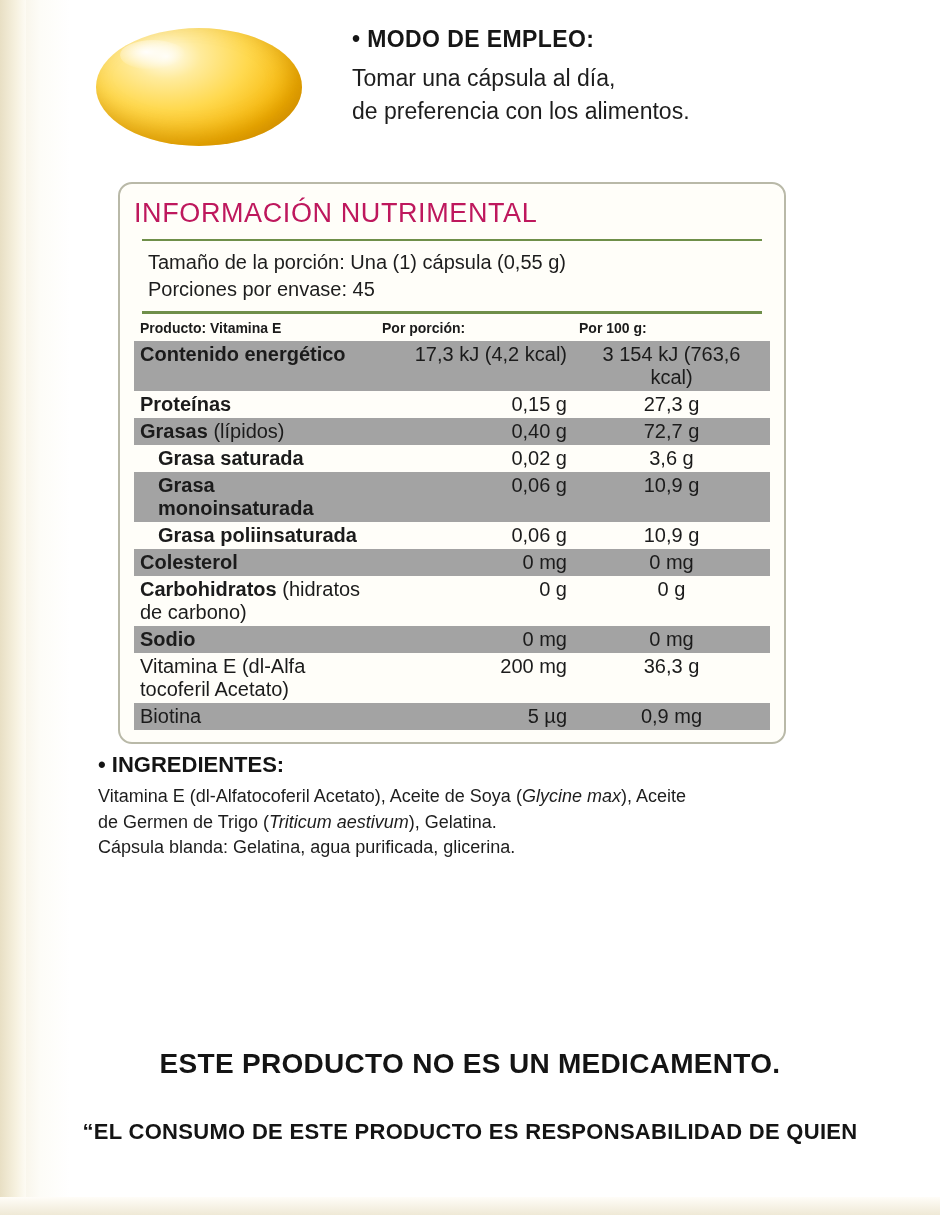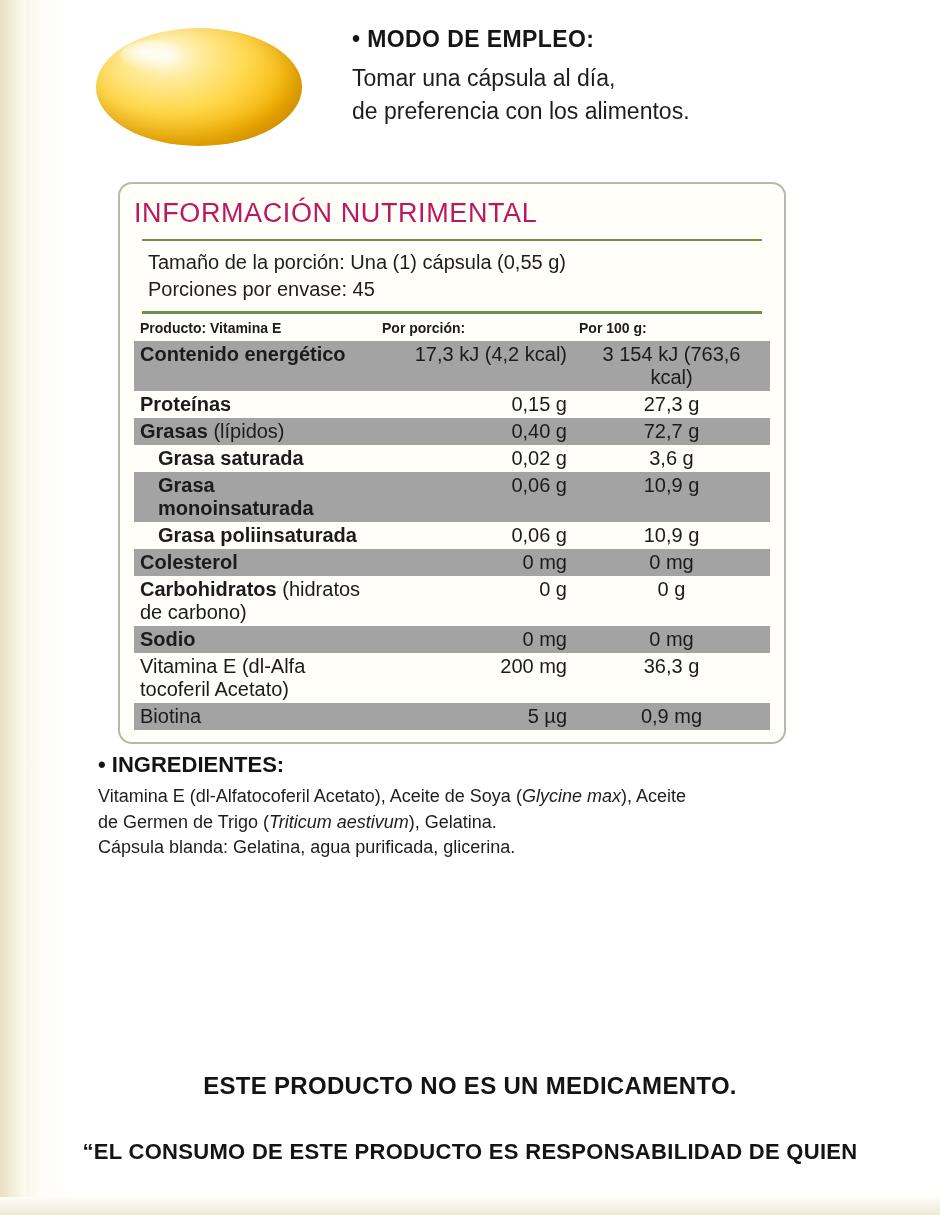--- a/index.html
+++ b/index.html
@@ -160,25 +160,24 @@
   
   .footer {
     position: absolute;
     left: 0;
     right: 0;
     top: 1048px;
     text-align: center;
   }
   .foot-1 {
     font-weight: bold;
-    font-size: 24px;
+    font-size: 28px;
     letter-spacing: .3px;
     color: #141414;
     margin-bottom: 36px;
-    margin-top: 24px;
   }
   .foot-2 {
     font-weight: bold;
     font-size: 22px;
     line-height: 1.45;
     letter-spacing: .3px;
     color: #141414;
     margin-top: 36px;
   }
 </style>

